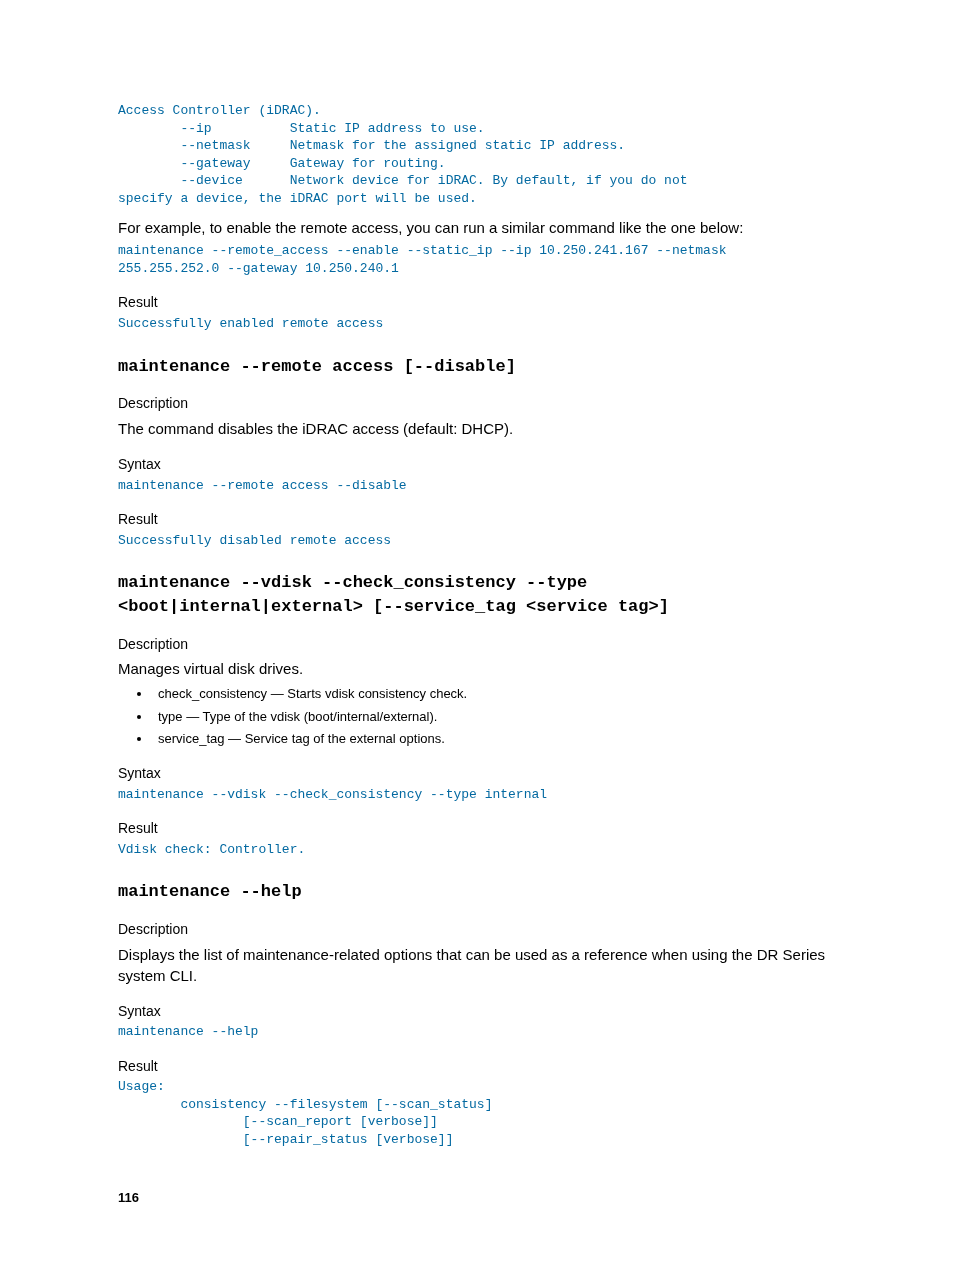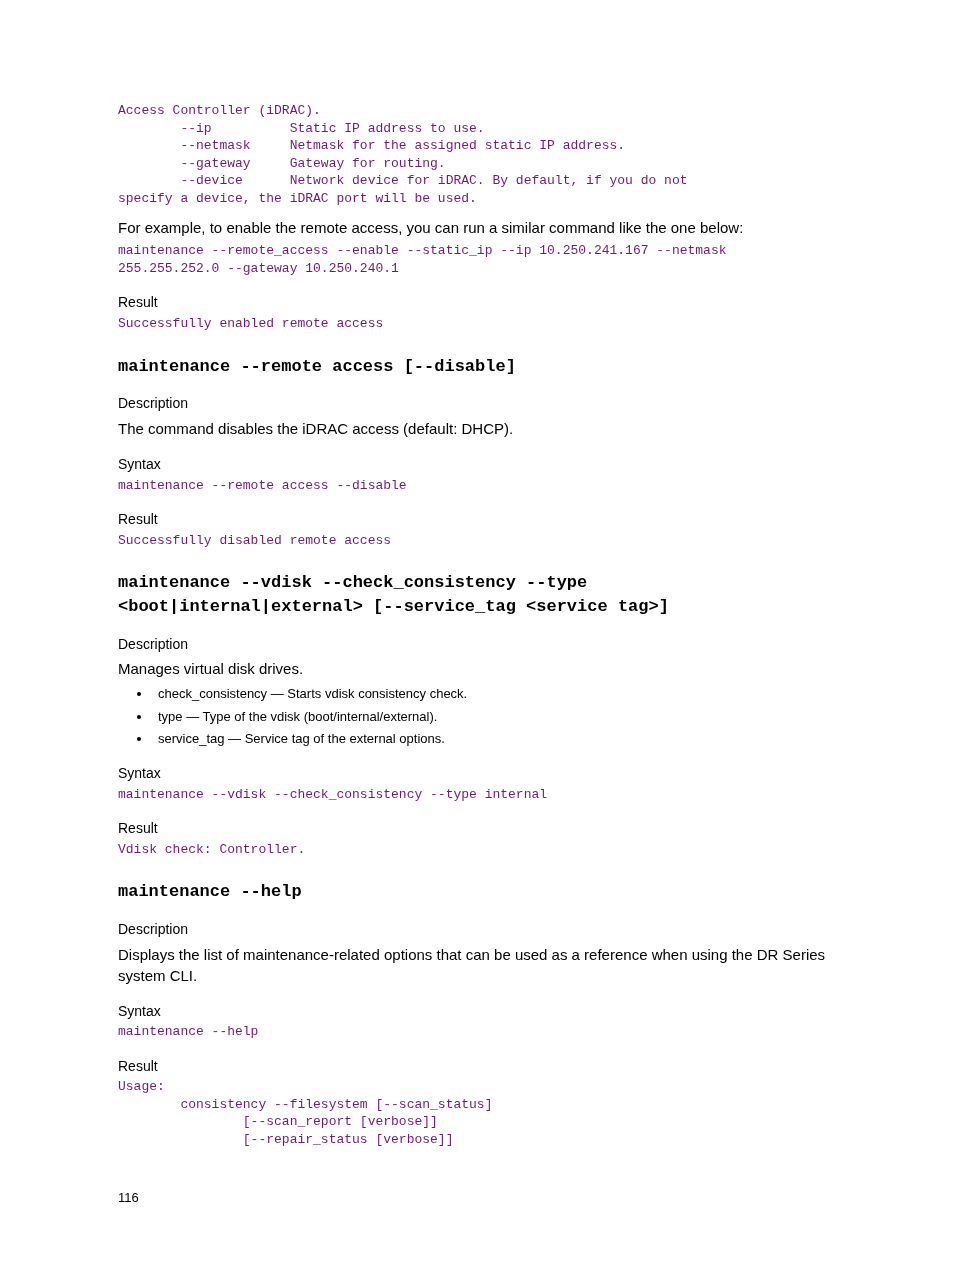--- a/index.html
+++ b/index.html
@@ -9,21 +9,21 @@
       margin: 0;
       padding: 102px 118px 60px 118px;
       width: 954px;
       box-sizing: border-box;
       line-height: 1.4;
     }
     .mono {
       font-family: "Courier New", Courier, monospace;
       font-size: 13px;
       white-space: pre;
-      color: #701a75;
+      color: #0369a1;
       line-height: 1.35;
     }
     .body-text {
       font-family: Arial, Helvetica, sans-serif;
       font-size: 15px;
       margin: 4px 0;
     }
     h2.section-title {
       font-family: Liberation Mono, monospace;
       font-size: 17px;
@@ -38,21 +38,21 @@
     }
     ul.bullets {
       margin: 6px 0 6px 0;
       padding-left: 26px;
     }
     ul.bullets li {
       margin: 4px 8px;
       padding-left: 6px;
     }
     .page-num {
-      font-weight: normal;
+      font-weight: bold;
       font-size: 13px;
       margin-top: 40px;
     }
   </style>
 </head>
 <body>
 
 <div class="mono">Access Controller (iDRAC).
         --ip          Static IP address to use.
         --netmask     Netmask for the assigned static IP address.

